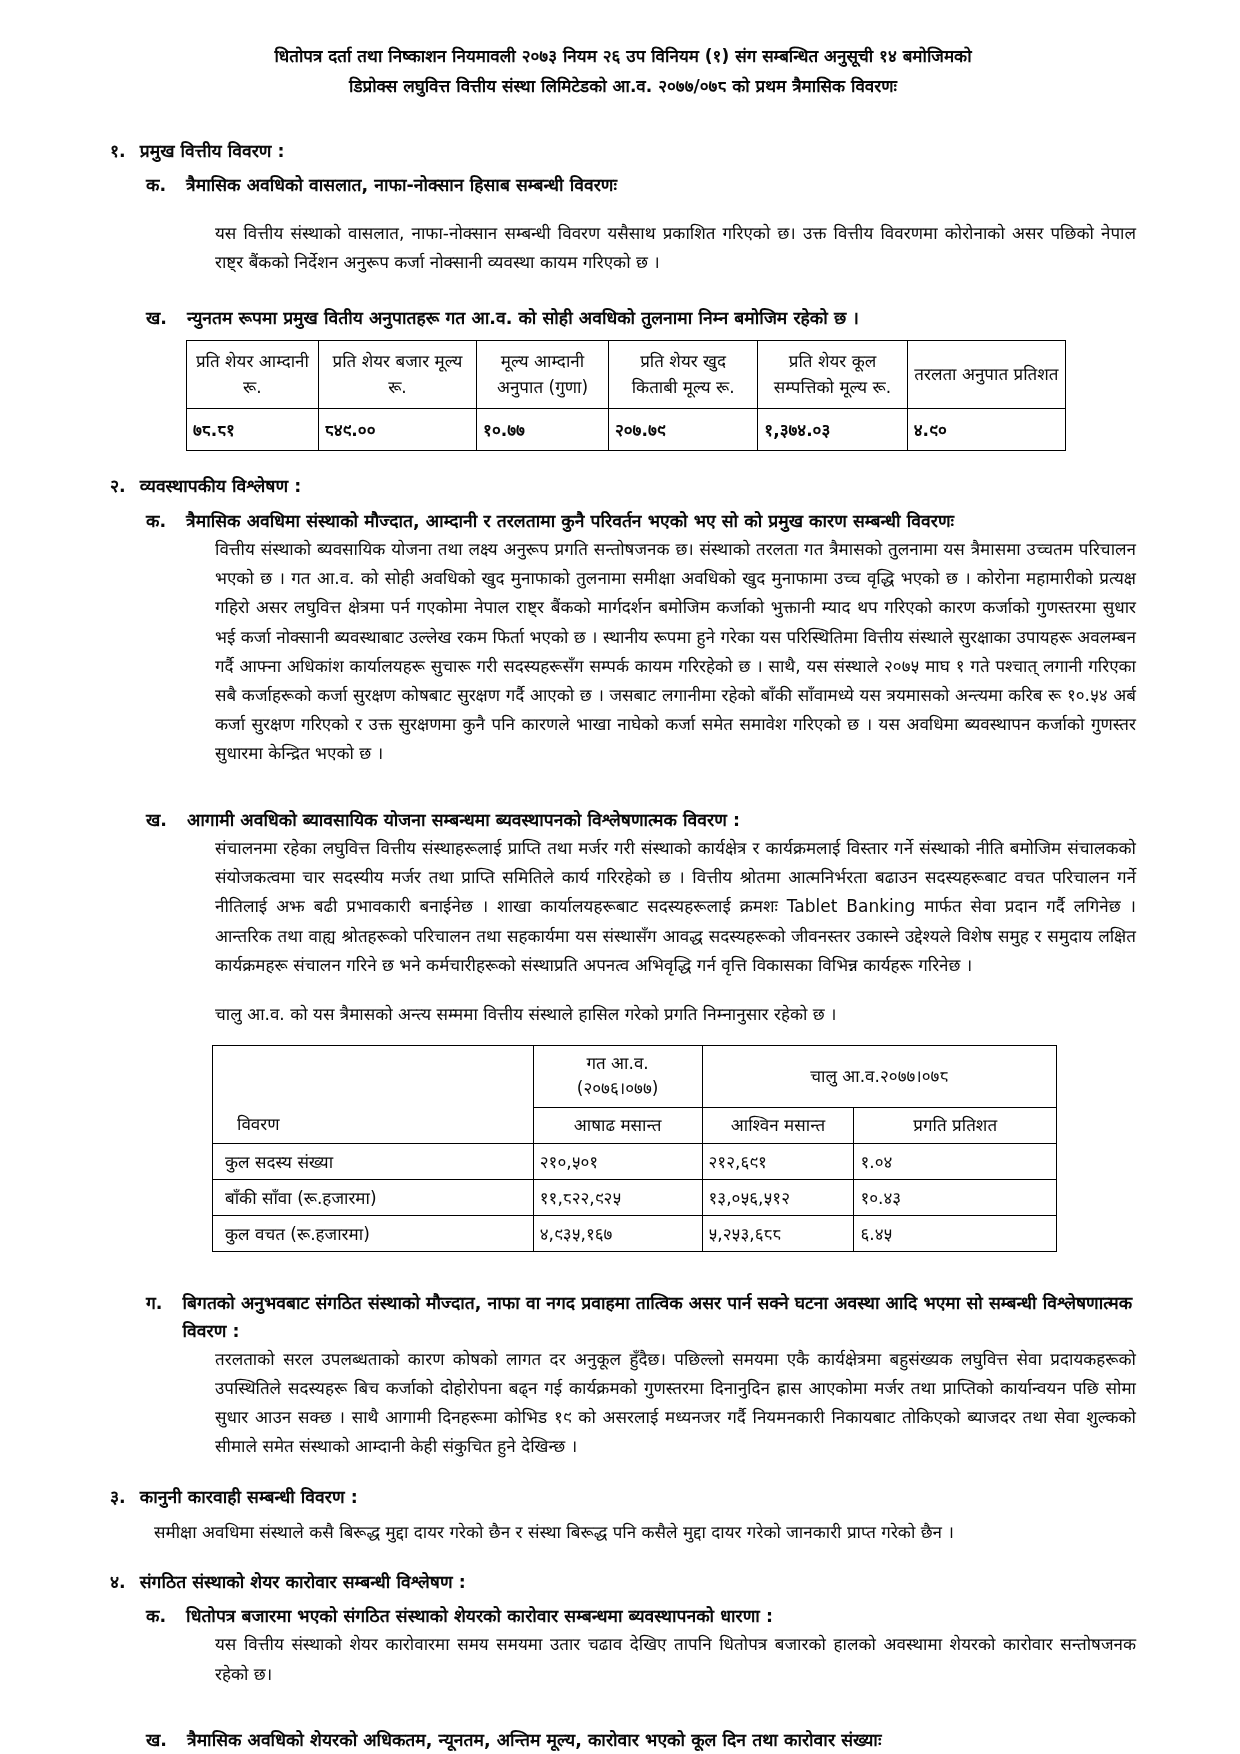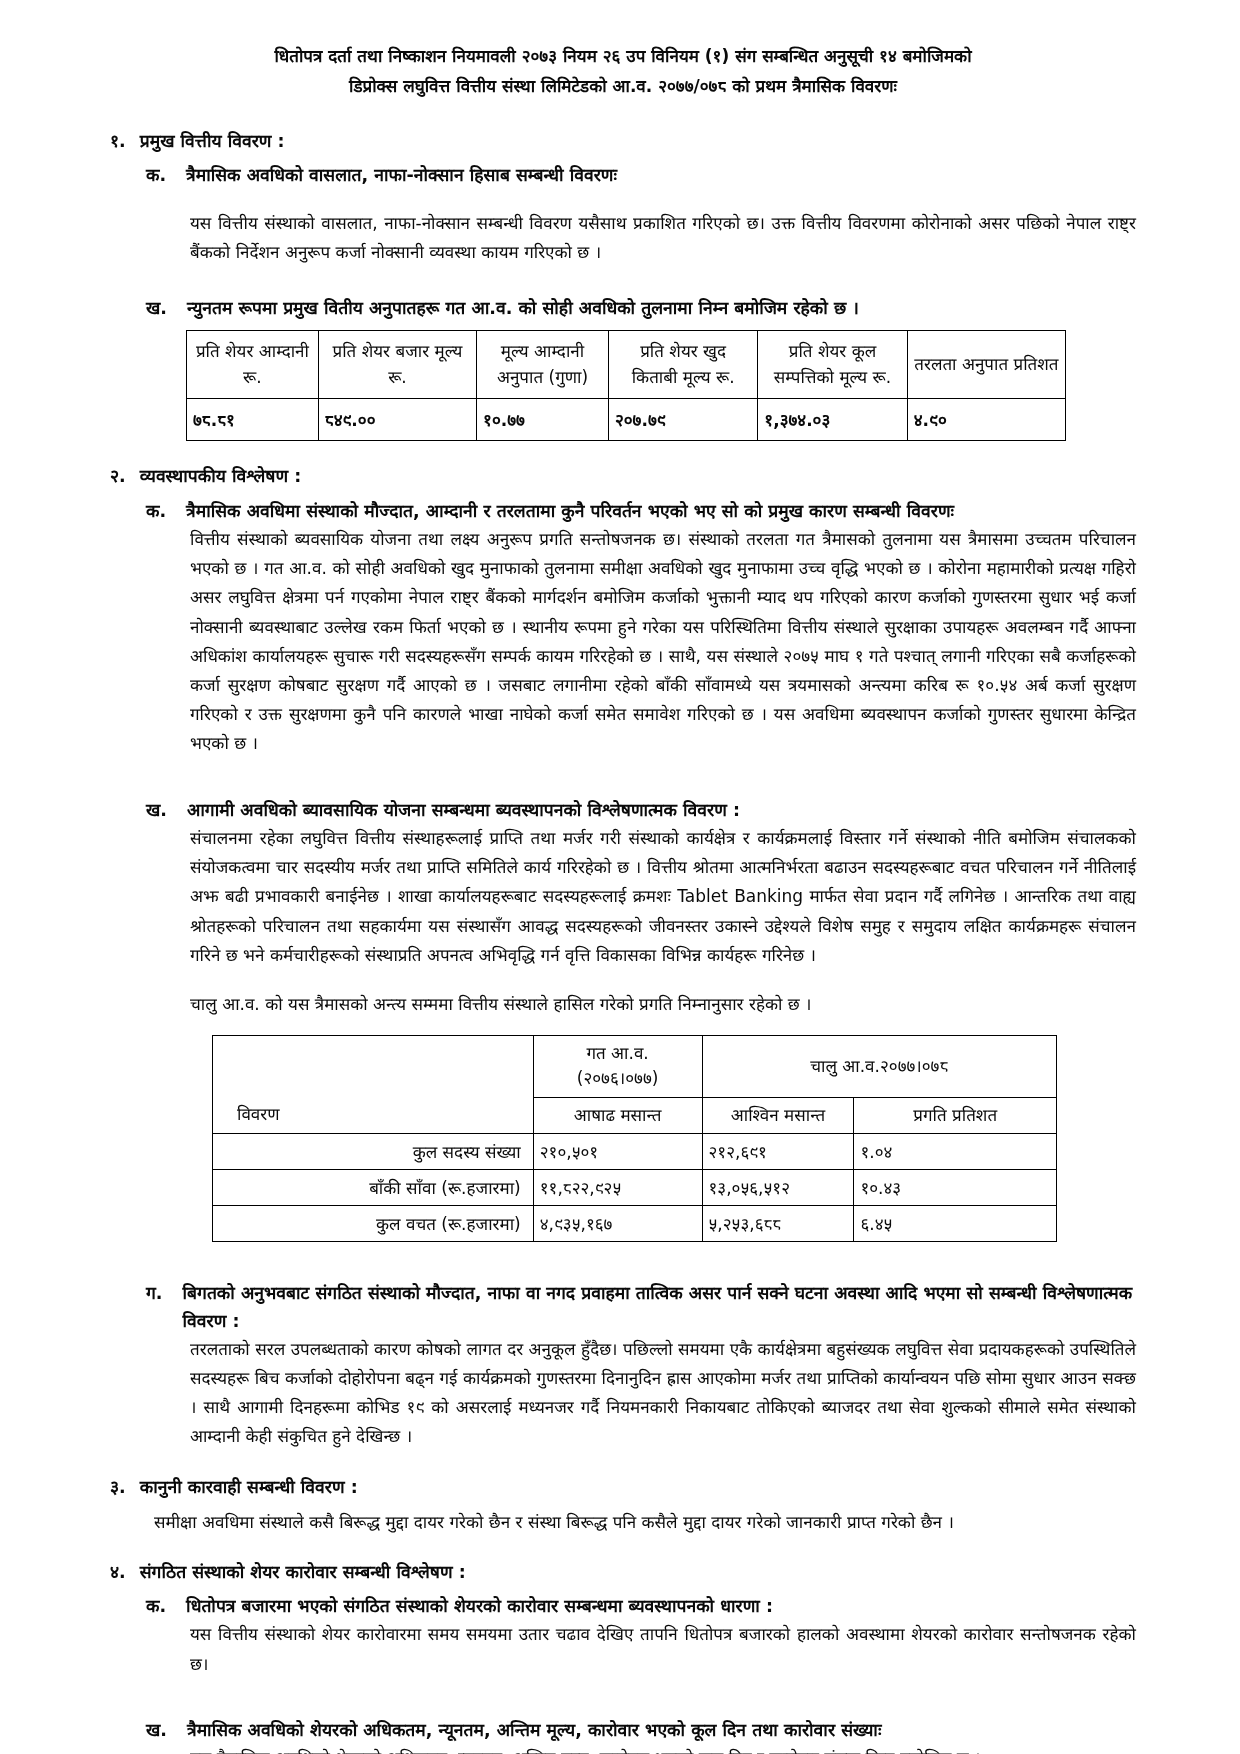--- a/index.html
+++ b/index.html
@@ -9,40 +9,40 @@
     color:#0a0a0a;
     -webkit-font-smoothing:antialiased;
   }
   .page{
     box-sizing:border-box;
     width:1240px;height:1754px;
     padding:42px 104px 40px 110px;
     background:#fff;
     overflow:hidden;
   }
-  .doc-header{text-align:center;font-weight:bold;font-size:17px;line-height:1.75;margin-bottom:26px;}
+  .doc-header{text-align:center;font-weight:bold;font-size:17px;line-height:1.75;margin-bottom:36px;}
   .sec{margin-top:22px;}
   .sec-head{display:flex;gap:14px;font-weight:bold;font-size:17.5px;line-height:1.5;}
   .sec-num{flex:0 0 auto;}
   .sub{margin-left:36px;margin-top:8px;}
   .sub-head{display:flex;gap:20px;font-weight:bold;font-size:17.5px;line-height:1.55;}
   .sub-label{flex:0 0 auto;}
-  .sub-body{margin-left:44px;font-size:17px;line-height:1.72;text-align:justify;}
+  .sub-body{margin-left:69px;font-size:17px;line-height:1.72;text-align:justify;}
   .gap-m{height:20px;}
   .gap-l{height:30px;}
   table{border-collapse:collapse;font-size:17px;}
   th,td{border:1.5px solid #000;padding:5px 10px;}
   .tbl-ratio{width:880px;margin:8px 0 0 40px;}
   .tbl-ratio th{font-weight:normal;text-align:center;line-height:1.5;padding:8px 6px;}
   .tbl-ratio td{text-align:left;padding:9px 6px;font-weight:bold;}
   .tbl-progress{width:845px;margin:16px 0 0 66px;}
   .tbl-progress th{font-weight:normal;line-height:1.5;}
   .tbl-progress .desc-head{text-align:left;vertical-align:bottom;padding:6px 24px;}
   .tbl-progress .c{text-align:center;}
-  .tbl-progress td.desc{text-align:right;padding:6px 12px;}
+  .tbl-progress td.desc{text-align:left;padding:6px 12px;}
   .tbl-progress td.num{padding:6px 20px 6px 6px;}
   .note-line{font-size:17px;line-height:1.7;margin-top:20px;}
 </style>
 </head>
 <body>
 
 <div class="page">
 
   <div class="doc-header">
     <div>धितोपत्र दर्ता तथा निष्काशन नियमावली २०७३ नियम २६ उप विनियम (१) संग सम्बन्धित अनुसूची १४ बमोजिमको</div>

